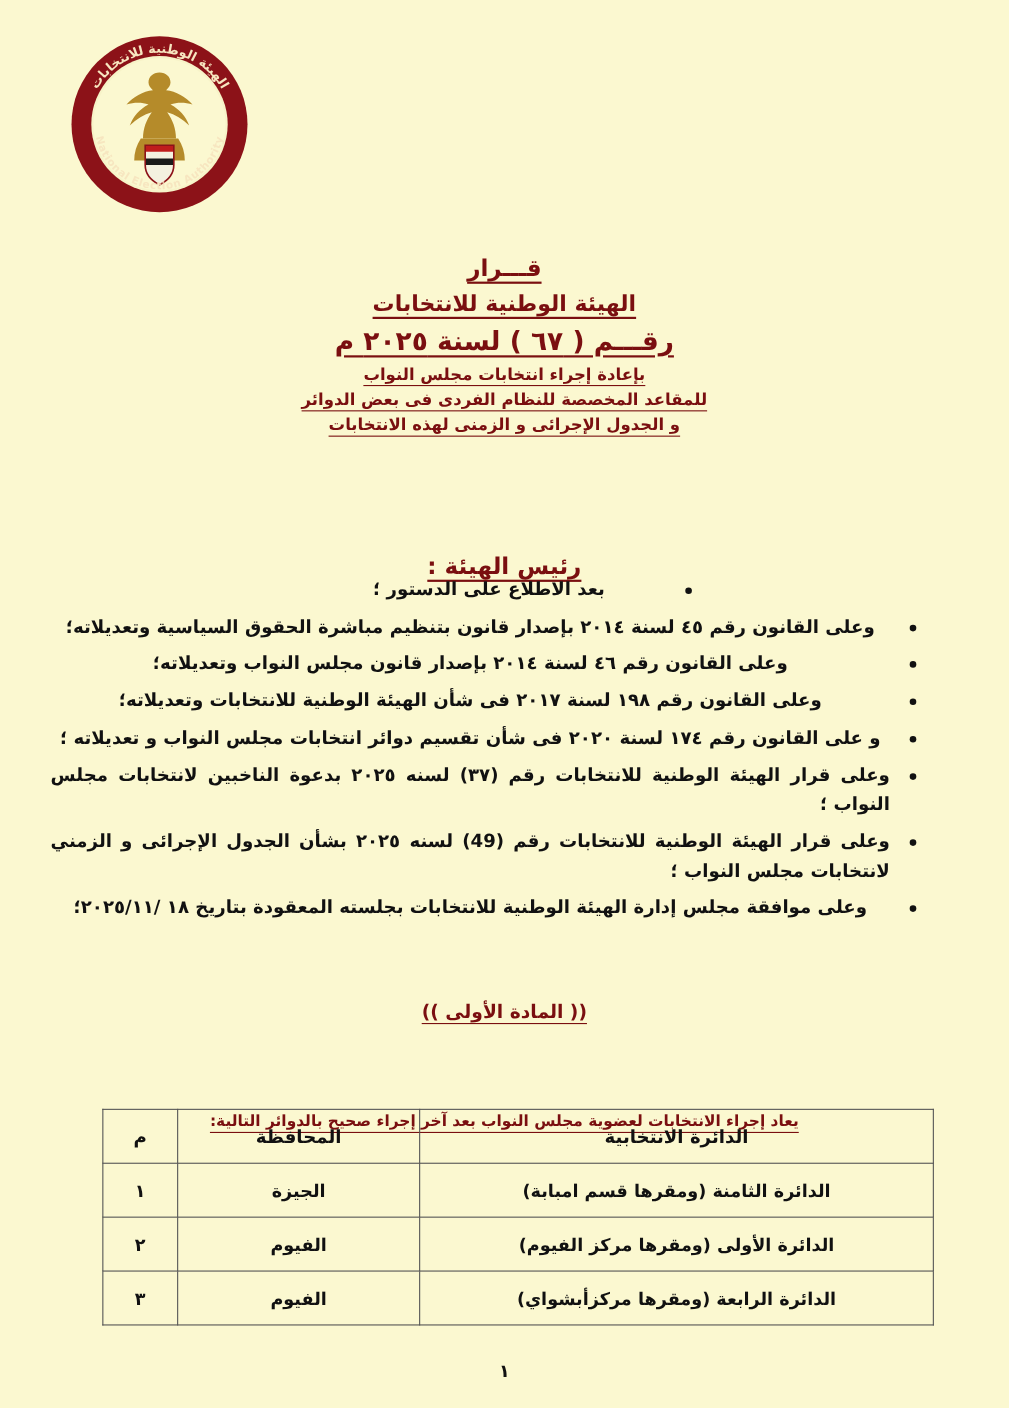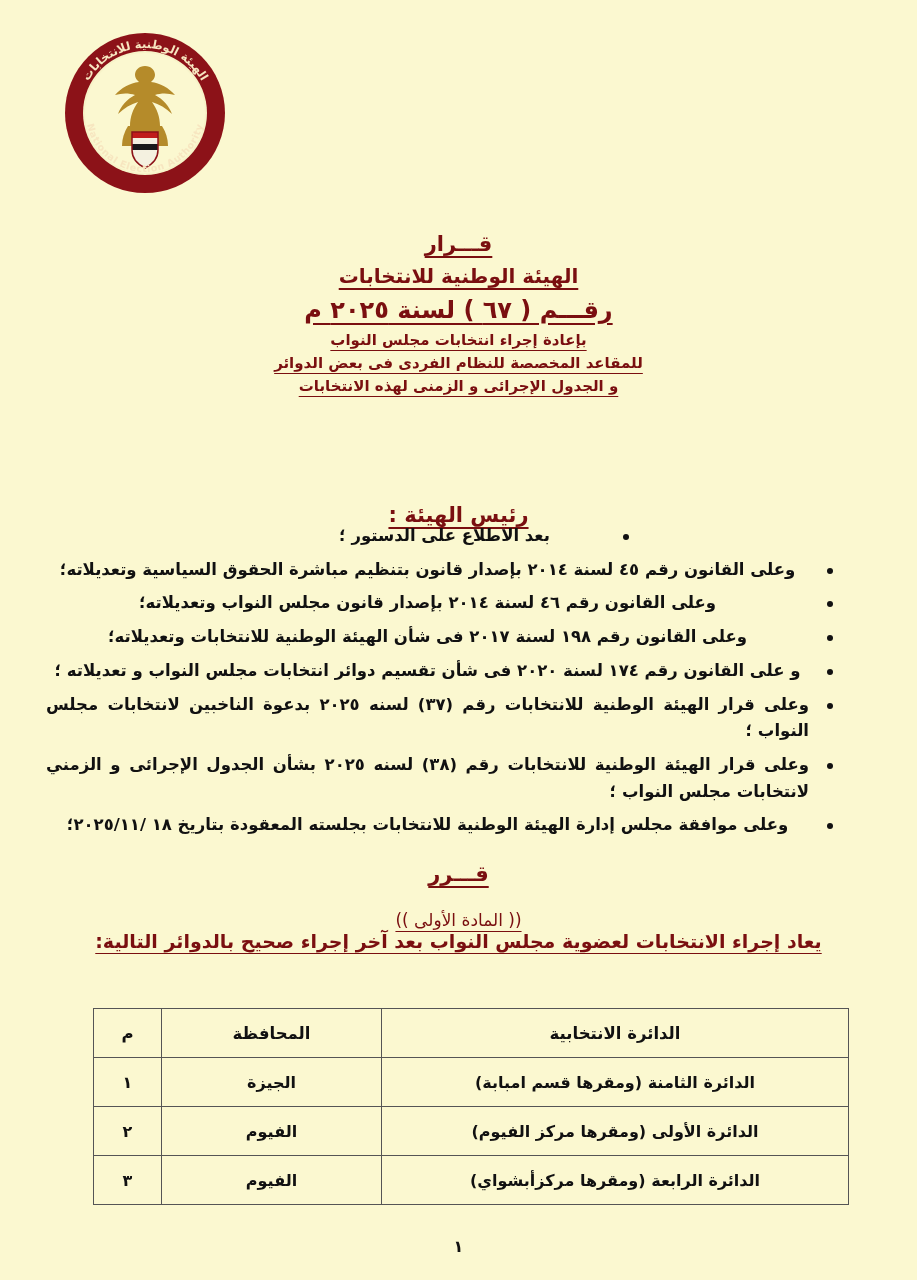--- a/index.html
+++ b/index.html
@@ -142,32 +142,32 @@
     text-decoration: underline;
     text-underline-offset: 5px;
   }
   .article-one {
     position: absolute;
     top: 910px;
     right: 60px;
     width: 797px;
     text-align: center;
     font-size: 17px;
-    font-weight: normal;
+    font-weight: bold;
     color: #7a0f10;
     text-decoration: underline;
     text-underline-offset: 5px;
   }
   .article-body {
     position: absolute;
-    top: 930px;
+    top: 1012px;
     right: 60px;
     width: 797px;
     text-align: center;
-    font-size: 19px;
+    font-size: 14px;
     font-weight: bold;
     color: #7a0f10;
     text-decoration: underline;
     text-underline-offset: 5px;
   }
 
   
   .tbl-wrap {
     position: absolute;
     top: 1008px;
@@ -256,25 +256,24 @@
 
   <div class="president">رئيس الهيئة :</div>
 
   <ul class="clauses">
     <li class="first-item">بعد الاطلاع على الدستور ؛</li>
     <li class="centered">وعلى القانون رقم ٤٥ لسنة ٢٠١٤ بإصدار قانون بتنظيم مباشرة الحقوق السياسية وتعديلاته؛</li>
     <li class="centered">وعلى القانون رقم ٤٦ لسنة ٢٠١٤ بإصدار قانون مجلس النواب وتعديلاته؛</li>
     <li class="centered">وعلى القانون رقم ١٩٨ لسنة ٢٠١٧ فى شأن الهيئة الوطنية للانتخابات وتعديلاته؛</li>
     <li class="centered">و على القانون رقم ١٧٤ لسنة ٢٠٢٠ فى شأن تقسيم دوائر انتخابات مجلس النواب و تعديلاته ؛</li>
     <li>وعلى قرار الهيئة الوطنية للانتخابات رقم (٣٧) لسنه ٢٠٢٥ بدعوة الناخبين لانتخابات مجلس النواب ؛</li>
-    <li>وعلى قرار الهيئة الوطنية للانتخابات رقم (٣٨) لسنه ٢٠٢٥ بشأن الجدول الإجرائى و الزمني لانتخابات مجلس النواب ؛</li>
+    <li>وعلى قرار الهيئة الوطنية للانتخابات رقم (49) لسنه ٢٠٢٥ بشأن الجدول الإجرائى و الزمني لانتخابات مجلس النواب ؛</li>
     <li class="centered">وعلى موافقة مجلس إدارة الهيئة الوطنية للانتخابات بجلسته المعقودة بتاريخ ١٨ /٢٠٢٥/١١؛</li>
   </ul>
 
-  <div class="decided">قـــرر</div>
   <div class="article-one">(( المادة الأولى ))</div>
   <div class="article-body">يعاد إجراء الانتخابات لعضوية مجلس النواب بعد آخر إجراء صحيح بالدوائر التالية:</div>
 
   <div class="tbl-wrap">
     <table class="districts">
       <colgroup>
         <col class="c-dist">
         <col class="c-gov">
         <col class="c-no">
       </colgroup>

